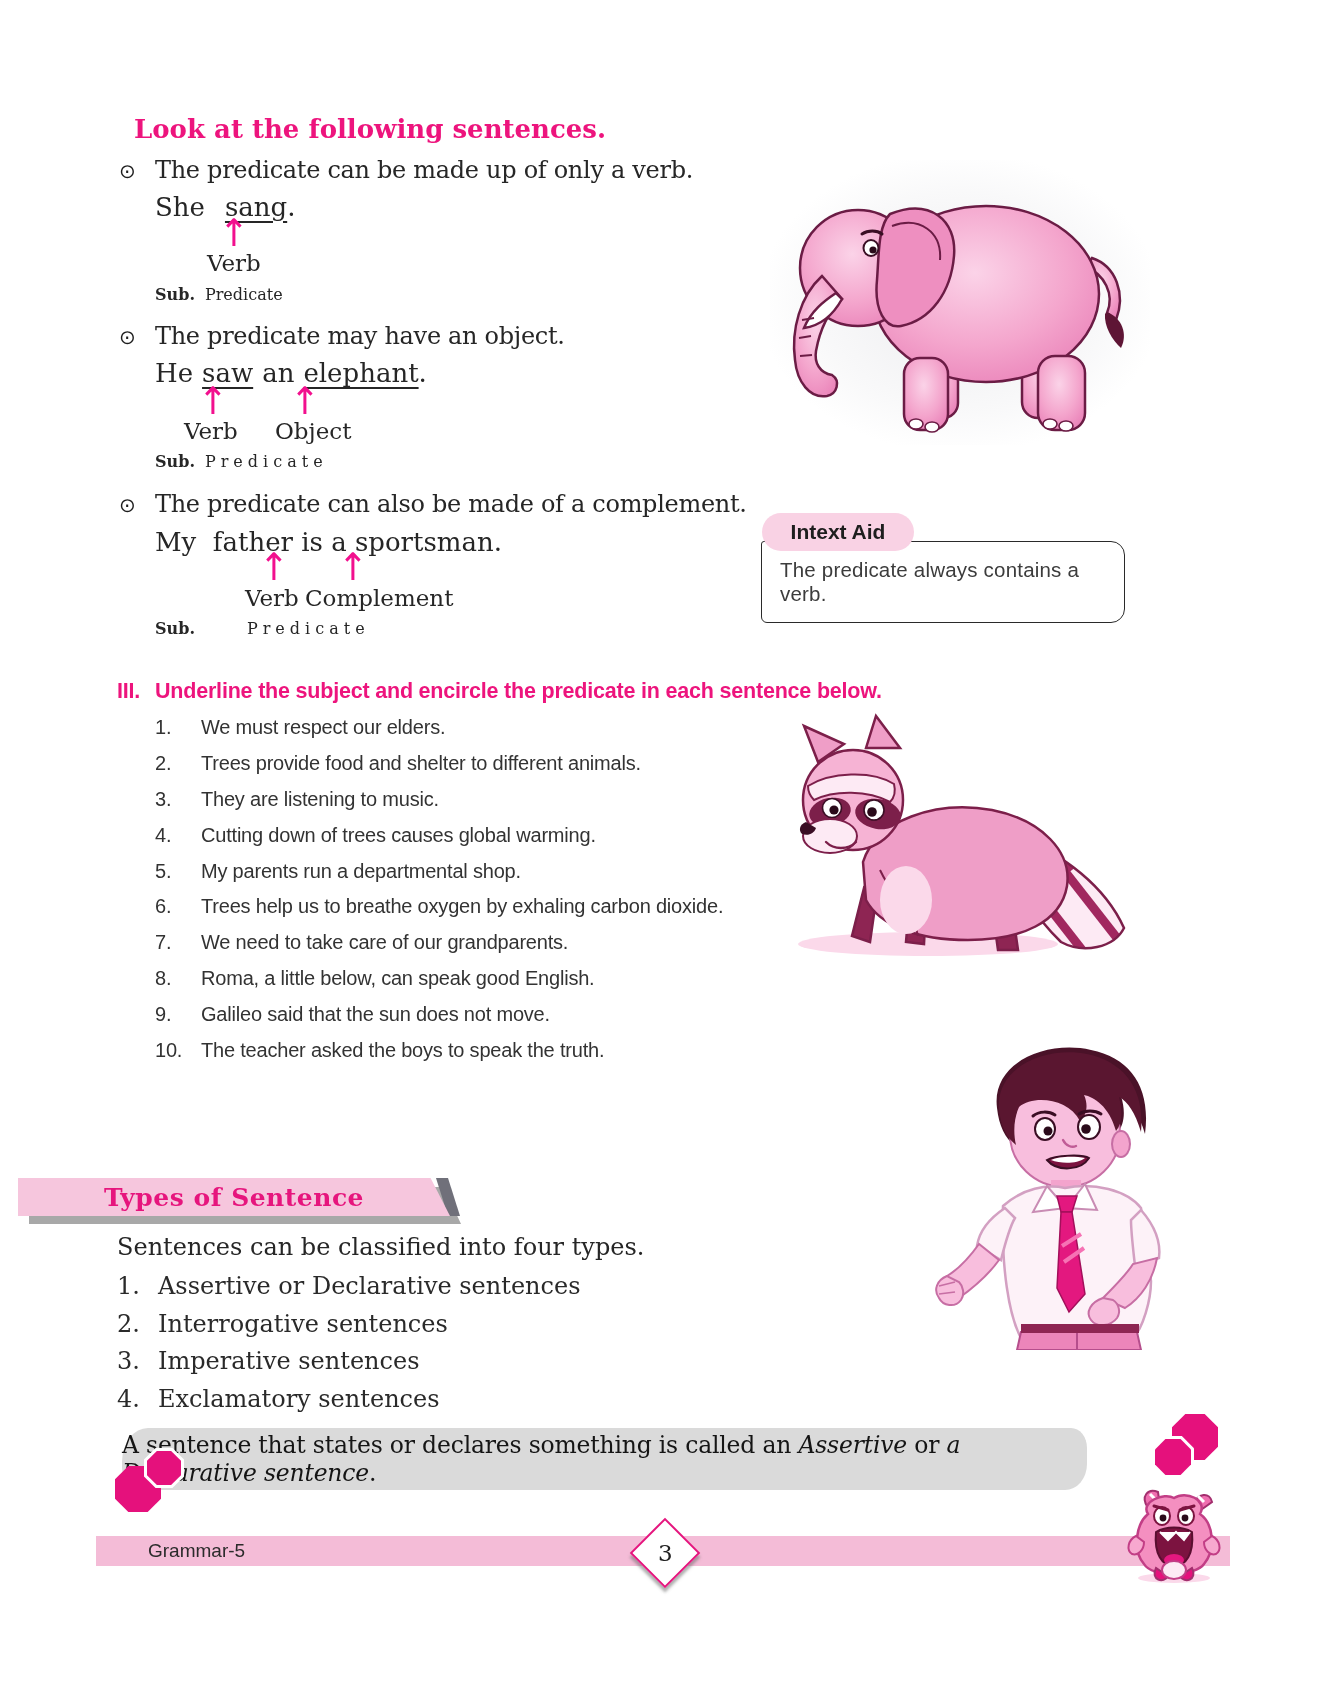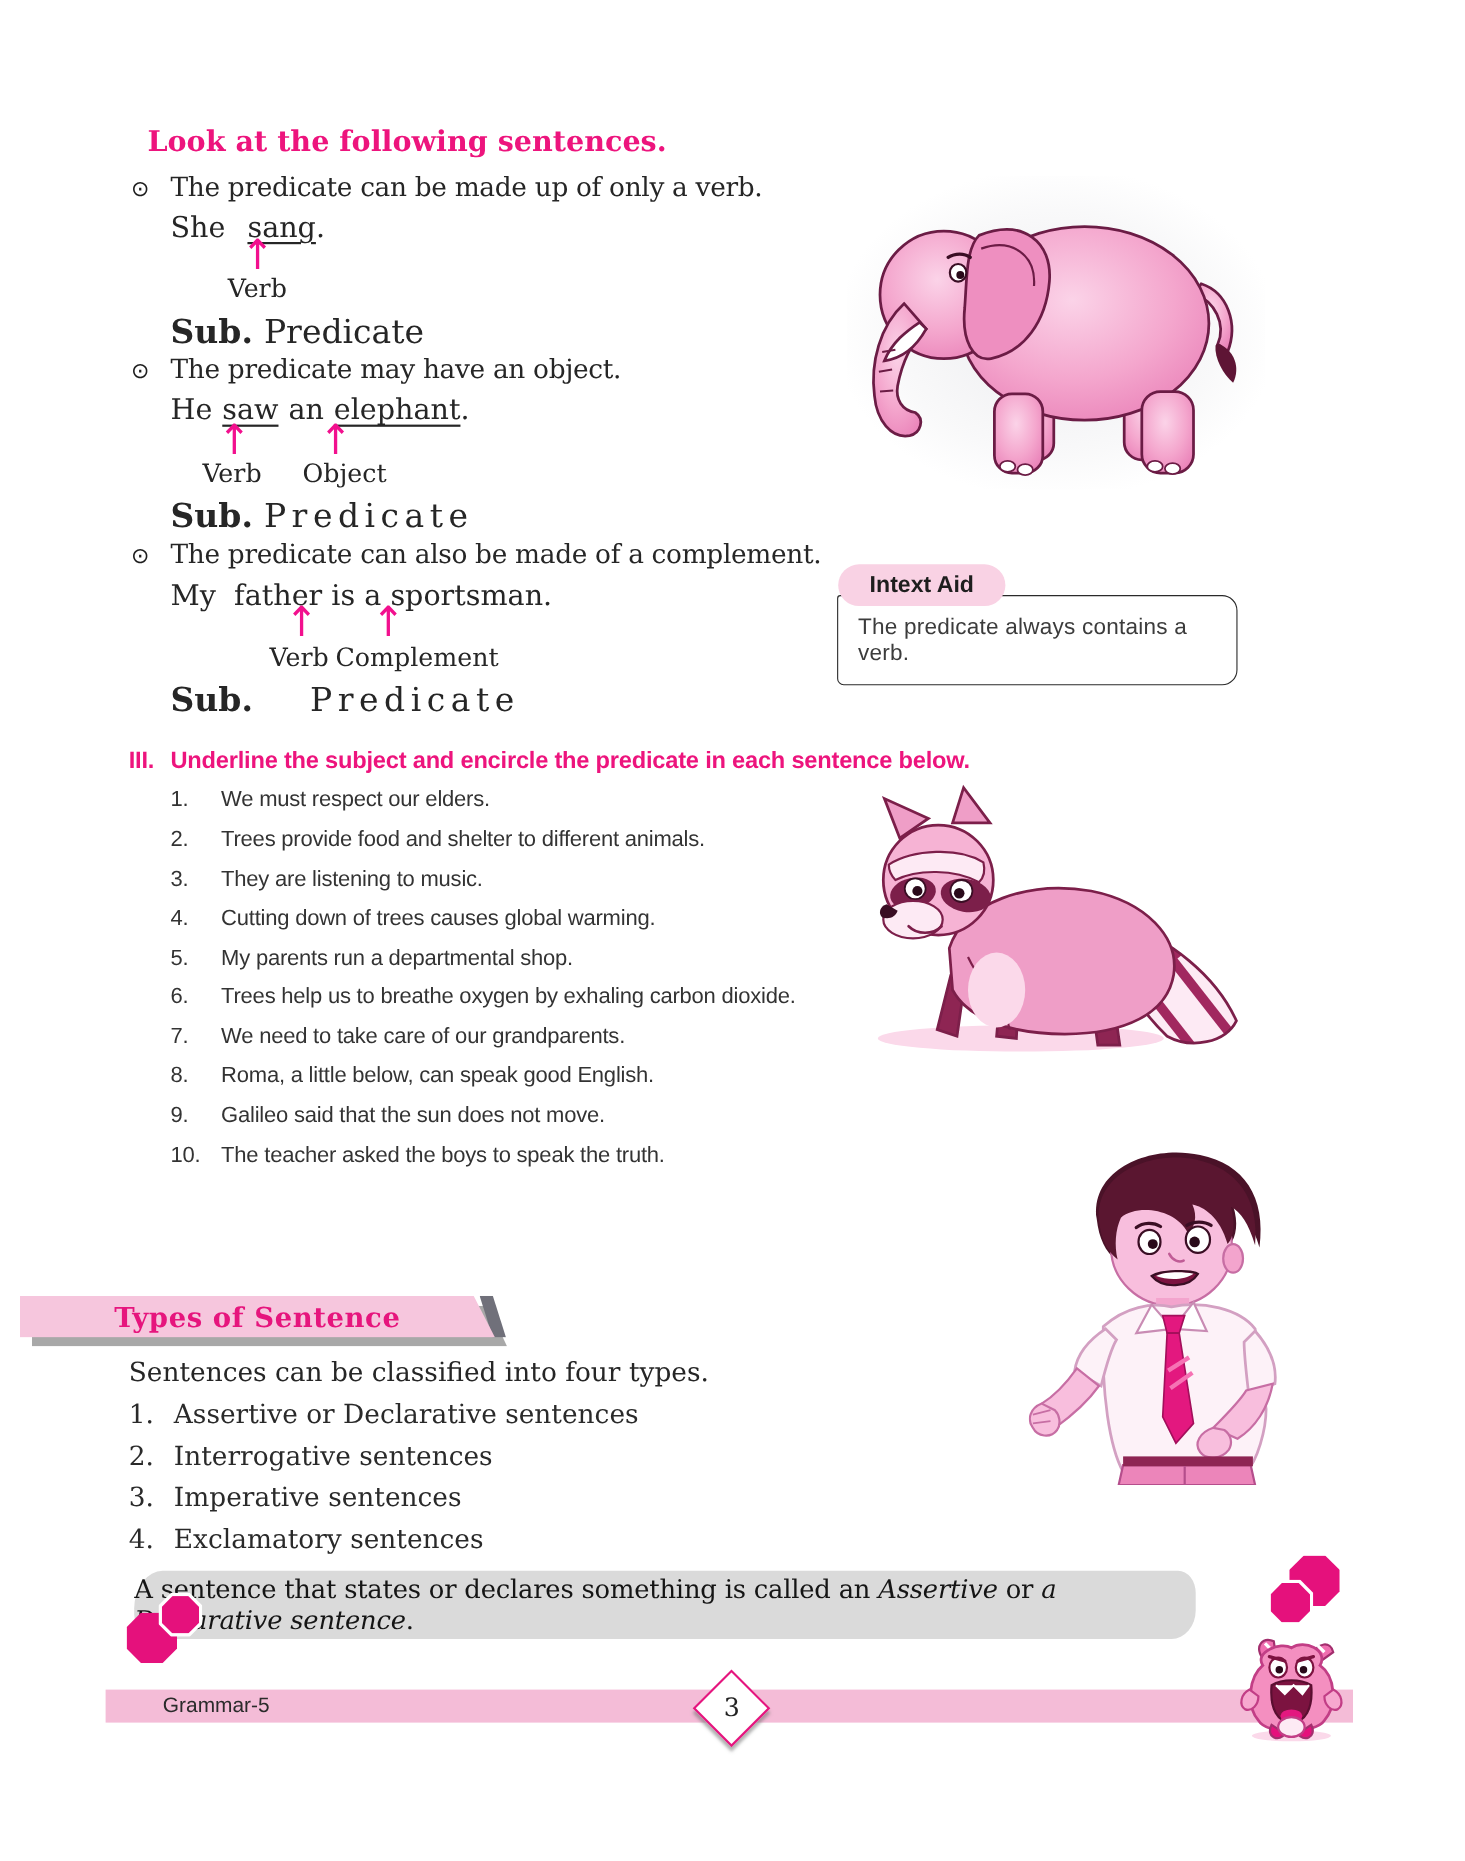--- a/index.html
+++ b/index.html
@@ -5,21 +5,21 @@
   html,body{margin:0;padding:0;background:#ffffff;}
   .page{position:relative;width:1332px;height:1692px;background:#ffffff;overflow:hidden;
         font-family:"DejaVu Serif",serif;color:#262626;margin:0 auto;}
   .abs{position:absolute;}
   .serif{font-family:"DejaVu Serif","Liberation Serif",serif;}
   .sans{font-family:"Liberation Sans",sans-serif;}
   .pinkhead{color:#ed147d;font-weight:bold;}
   .stmt{font-size:24px;letter-spacing:-0.3px;}
   .ex{font-size:26px;}
   .lbl{font-size:23px;}
-  .subline{font-size:30px;}
+  .subline{font-size:16px;}
   .subline b{font-weight:700;}
   .u{text-decoration:underline;text-decoration-thickness:1.5px;text-underline-offset:5px;}
   .ml6{margin-left:9px;} .ml8{margin-left:10px;} .ml18{margin-left:20px;} .ml48{margin-left:52px;}
   .ls{letter-spacing:5px;}
   .bullet{font-size:20px;color:#1d1d1d;font-family:"DejaVu Sans",sans-serif;}
   .arrow{font-size:36px;line-height:30px;color:#f2108e;font-family:"DejaVu Sans",sans-serif;
          display:inline-block;transform:scaleY(1.05);}
   .prewrap{white-space:pre;text-align:right;}
   
   .aid-pill{left:762px;top:513px;width:152px;height:38px;background:#f9d2e4;border-radius:19px;

